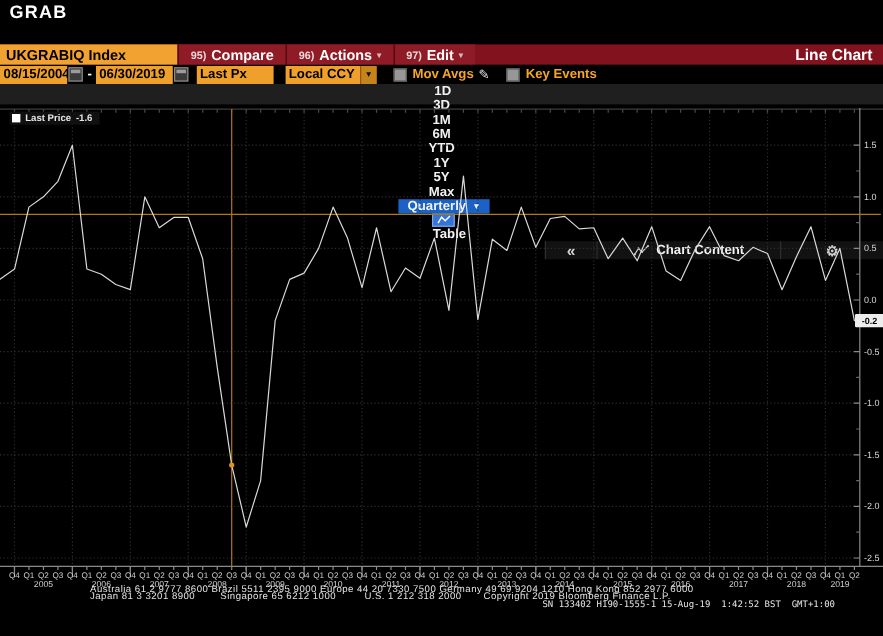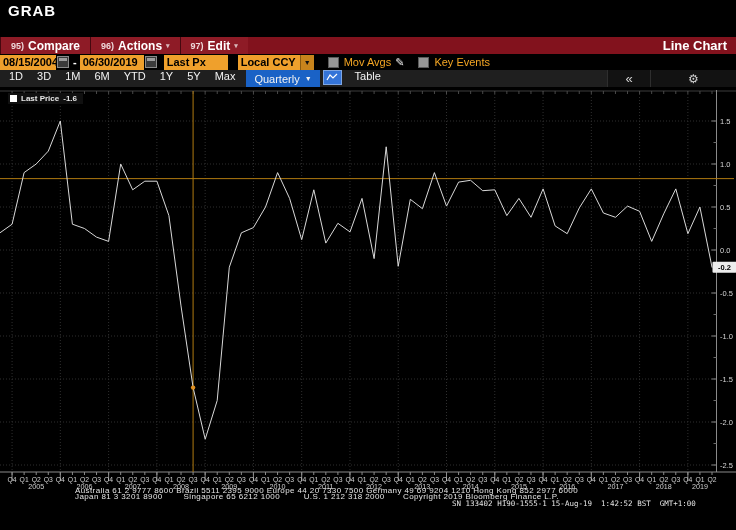--- a/index.html
+++ b/index.html
@@ -18,25 +18,25 @@
   .viewlbl{margin-left:auto;display:flex;align-items:center;padding-right:9px;color:#fff;font-size:13px;font-weight:bold;text-align:right;}
   
   .tb2{position:absolute;top:54px;left:0;width:736px;height:16px;background:#000;display:flex;align-items:center;}
   .afield{height:15px;background:#efa02c;color:#000;font-size:11px;font-weight:bold;
           display:flex;align-items:center;padding:0 3px;box-sizing:border-box;white-space:nowrap;}
   .cal{width:12px;height:12px;background:#3b3b3b;border:1px solid #8a8a8a;box-sizing:border-box;margin:0 1px;position:relative;}
   .cal:after{content:"";position:absolute;left:1px;top:1px;right:1px;height:3px;background:#9c9c9c;}
   .dash{color:#fff;font-size:11px;font-weight:bold;margin:0 3px;}
   .dd{width:13px;height:15px;background:#c8841c;color:#111;font-size:7px;display:flex;align-items:center;justify-content:center;border-left:1px solid #8a5a10;}
   .cb{width:9px;height:9px;background:#979797;border:1px solid #5b5b5b;box-sizing:content-box;}
-  .alabel{color:#f5a623;font-size:11px;font-weight:normal;white-space:nowrap;}
+  .alabel{color:#f5a623;font-size:11px;font-weight:bold;white-space:nowrap;}
   .pencil{color:#e8e8e8;font-size:11px;}
   
   .tb3{position:absolute;top:70px;left:0;width:736px;height:17px;background:#1f1f1f;
-       display:flex;color:#f2f2f2;font-size:11px;font-weight:normal;}
+       display:flex;align-items:center;color:#f2f2f2;font-size:11px;font-weight:bold;flex-direction:column;}
   .rng{padding:0 7px;cursor:pointer;}
   .period{height:17px;display:flex;align-items:center;gap:5px;background:#1a62c6;padding:0 8px;margin-left:4px;cursor:pointer;}
   .period .caret{font-size:7px;}
   .typebox{width:17px;height:13px;background:#3474d8;border:1px solid #7fa6e2;margin-left:3px;
            display:flex;align-items:center;justify-content:center;cursor:pointer;}
   .tbl{margin-left:13px;cursor:pointer;}
   .segs{margin-left:auto;display:flex;height:17px;}
   .seg{background:#121212;border-left:1px solid #2e2e2e;display:flex;align-items:center;justify-content:center;gap:6px;cursor:pointer;}
   .seg.s1{width:42px;color:#d5d5d5;font-size:13px;}
   .seg.s2{width:152px;}
@@ -51,20 +51,21 @@
   .f{position:absolute;color:#e4e4e4;font-size:8px;letter-spacing:.4px;white-space:pre;}
   .f3{font-family:"DejaVu Sans Mono",monospace;font-size:7.5px;letter-spacing:0;}
   svg text{font-family:"Liberation Sans",sans-serif;}
 </style>
 </head>
 <body>
 
 <div class="grab">GRAB</div>
 
 <div class="tb1">
+  <div class="secfield">UKGRABIQ Index</div>
   <div class="rbtn">
     <span class="num">95)</span>
     <span>Compare</span>
   </div>
   <div class="rbtn">
     <span class="num">96)</span>
     <span>Actions</span>
     <span class="caret">▾</span>
   </div>
   <div class="rbtn">
@@ -108,20 +109,30 @@
   </div>
   <div class="typebox">
     <svg width="12" height="9" viewBox="0 0 12 9">
       <polyline points="1,7 4,2 7,5 11,1" fill="none" stroke="#ffffff" stroke-width="1.2"></polyline>
     </svg>
   </div>
   <span class="tbl">Table</span>
   <div class="segs">
     <div class="seg s1">
       <span>«</span>
+    </div>
+    <div class="seg s2">
+      <svg width="13" height="10" viewBox="0 0 13 10">
+        <polyline points="1,8 4,3 7,6 12,1" fill="none" stroke="#cccccc" stroke-width="1"></polyline>
+        <circle cx="1" cy="8" r="0.9" fill="#cccccc"></circle>
+          <circle cx="4" cy="3" r="0.9" fill="#cccccc"></circle>
+        <circle cx="7" cy="6" r="0.9" fill="#cccccc"></circle>
+          <circle cx="12" cy="1" r="0.9" fill="#cccccc"></circle>
+      </svg>
+      <span>Chart Content</span>
     </div>
     <div class="seg s3">
       <span>⚙</span>
     </div>
   </div>
 </div>
 
 <div id="chart">
   <svg id="chart-svg" width="736" height="422" viewBox="0 0 736 422">
       <line x1="0" y1="31" x2="716.5" y2="31" stroke="#2f2f2f" stroke-width="1" stroke-dasharray="1,2"></line>

